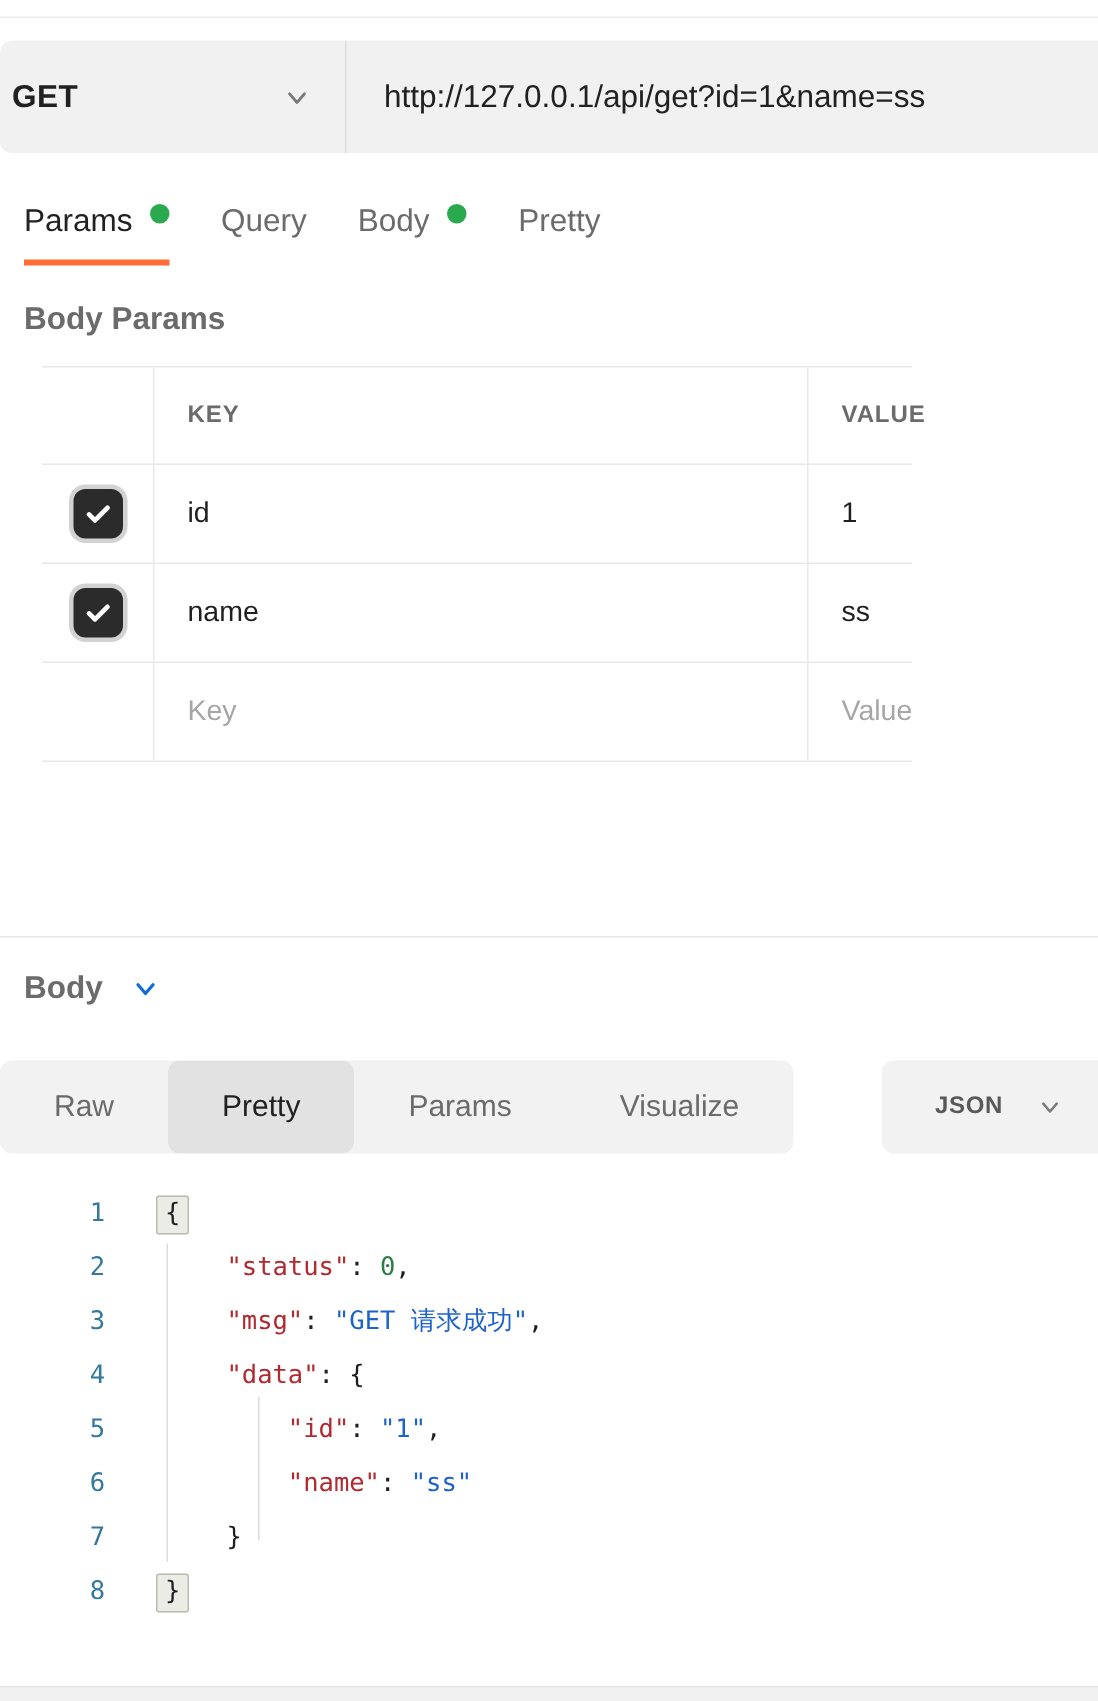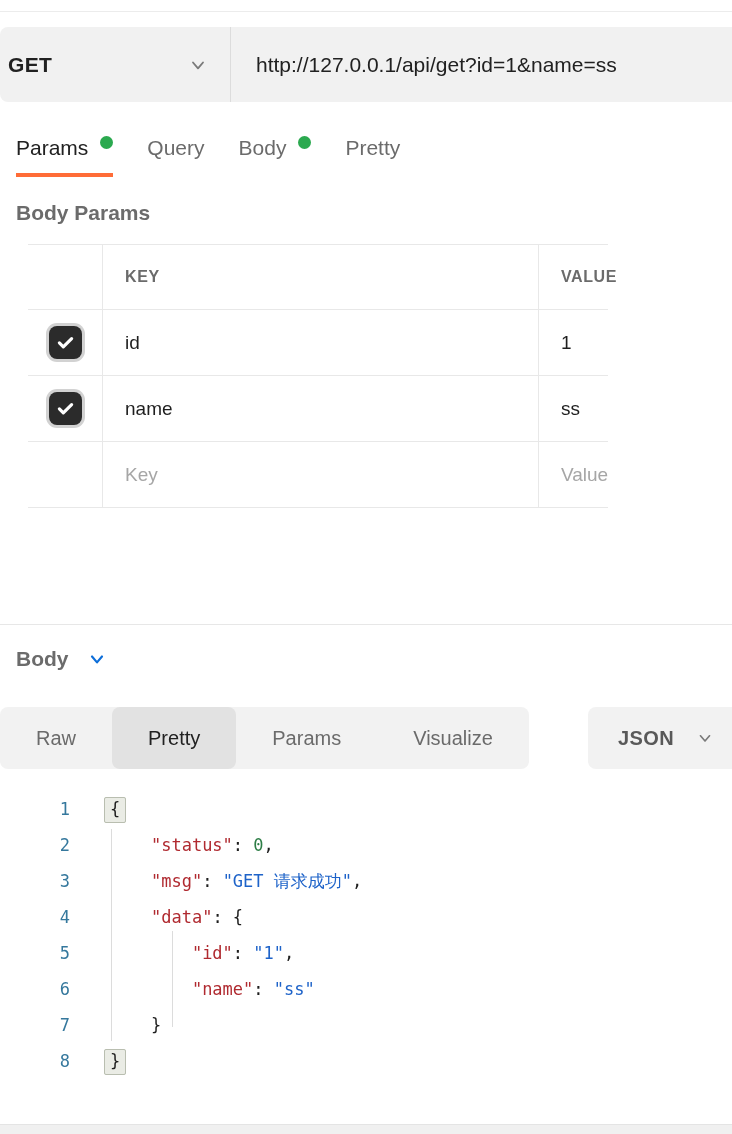--- a/index.html
+++ b/index.html
@@ -83,21 +83,21 @@
   .seg{
     display:inline-flex; align-items:center; padding:0 36px;
     font-size:20px; color:var(--text_gray); cursor:pointer; border-radius:8px;
   }
   .seg.active{ background:var(--seg_active); color:var(--text_dark); }
   .format-box{
     margin-left:auto; margin-right:-12px; min-width:156px;
     display:inline-flex; align-items:center; justify-content:center; gap:22px;
     background:var(--seg_bg); border-radius:8px; padding:0 26px; cursor:pointer;
   }
-  .format-box .flabel{ font-size:20px; font-weight:700; color:#595959; letter-spacing:.4px;text-align:center; }
+  .format-box .flabel{ font-size:16px; font-weight:700; color:#595959; letter-spacing:.4px;text-align:center; }
   .format-box .chev{ width:18px; height:18px; }
 
   
   .code{
     position:relative; margin-top:22px;
     font-family:"DejaVu Sans Mono","Liberation Mono",monospace;
     font-size:17px; line-height:36px;
   }
   .cl{ display:flex; height:36px; }
   .ln{ flex:none; width:70px; text-align:right; color:var(--code_linenum); }

